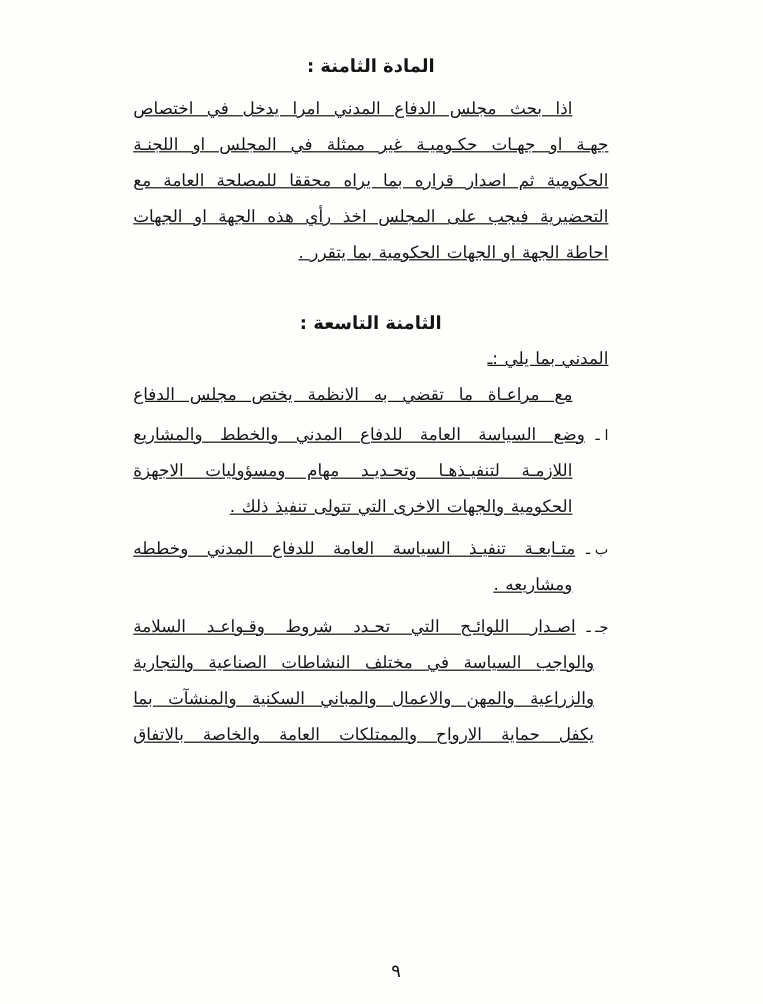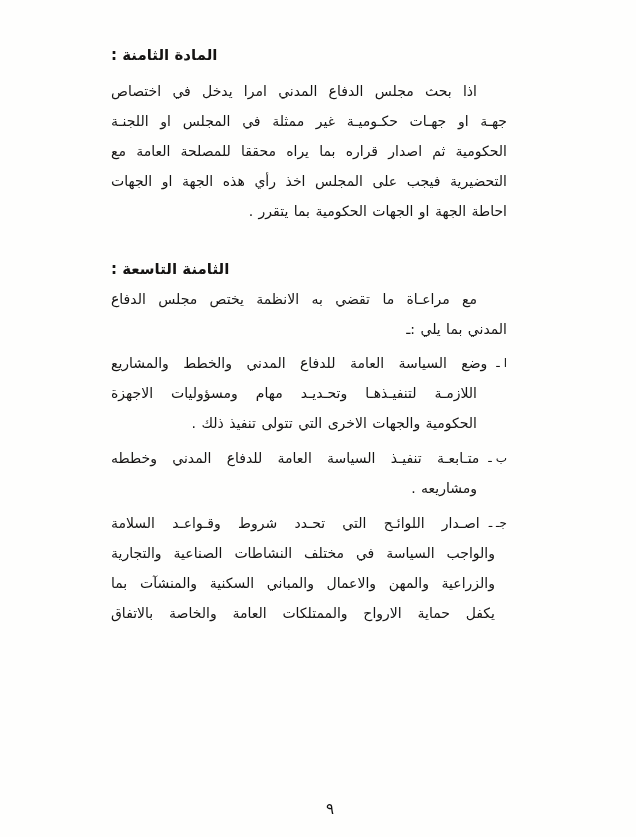--- a/index.html
+++ b/index.html
@@ -25,31 +25,32 @@
     position: absolute;
     top: 40px;
     right: 129px;
     left: 111px;
     direction: rtl;
   }
   .heading {
     font-size: 15px;
     font-weight: bold;
     line-height: 30px;
-    text-align: left;
+    text-align: center;
     letter-spacing: 0;
   }
   .h1 { margin: 0 0 6px 0; }
   .h2 { margin: 28px 0 0 0; }
   .line {
     font-size: 14px;
     line-height: 30px;
     text-align: justify;
     text-align-last: justify;
     word-spacing: 1px;
+    text-decoration: underline;
   }
   .line.endline {
     text-align: right;
     text-align-last: right;
   }
   .indent { padding-right: 30px; }
   .list-item { margin-top: 4px; }
   .list-item.sp { margin-top: 5px; }
   .item-first {
     display: flex;
@@ -86,22 +87,22 @@
       <div class="line indent">اذا بحث مجلس الدفاع المدني امرا يدخل في اختصاص</div>
       <div class="line">جهـة او جهـات حكـوميـة غير ممثلة في المجلس او اللجنـة</div>
       <div class="line">الحكومية ثم اصدار قراره بما يراه محققا للمصلحة العامة مع</div>
       <div class="line">التحضيرية فيجب على المجلس اخذ رأي هذه الجهة او الجهات</div>
       <div class="line endline">احاطة الجهة او الجهات الحكومية بما يتقرر .</div>
     </div>
 
     <div class="heading h2">الثامنة التاسعة :</div>
 
     <div>
+      <div class="line endline">المدني بما يلي :ـ</div>
       <div class="line indent">مع مراعـاة ما تقضي به الانظمة يختص مجلس الدفاع</div>
-      <div class="line endline">المدني بما يلي :ـ</div>
     </div>
 
     <div class="list-item">
       <div class="item-first">
         <span class="item-marker">ا ـ</span>
         <div class="line">وضع السياسة العامة للدفاع المدني والخطط والمشاريع</div>
       </div>
       <div class="line hang-a">اللازمـة لتنفيـذهـا وتحـديـد مهام ومسؤوليات الاجهزة</div>
       <div class="line hang-a endline">الحكومية والجهات الاخرى التي تتولى تنفيذ ذلك .</div>
     </div>

